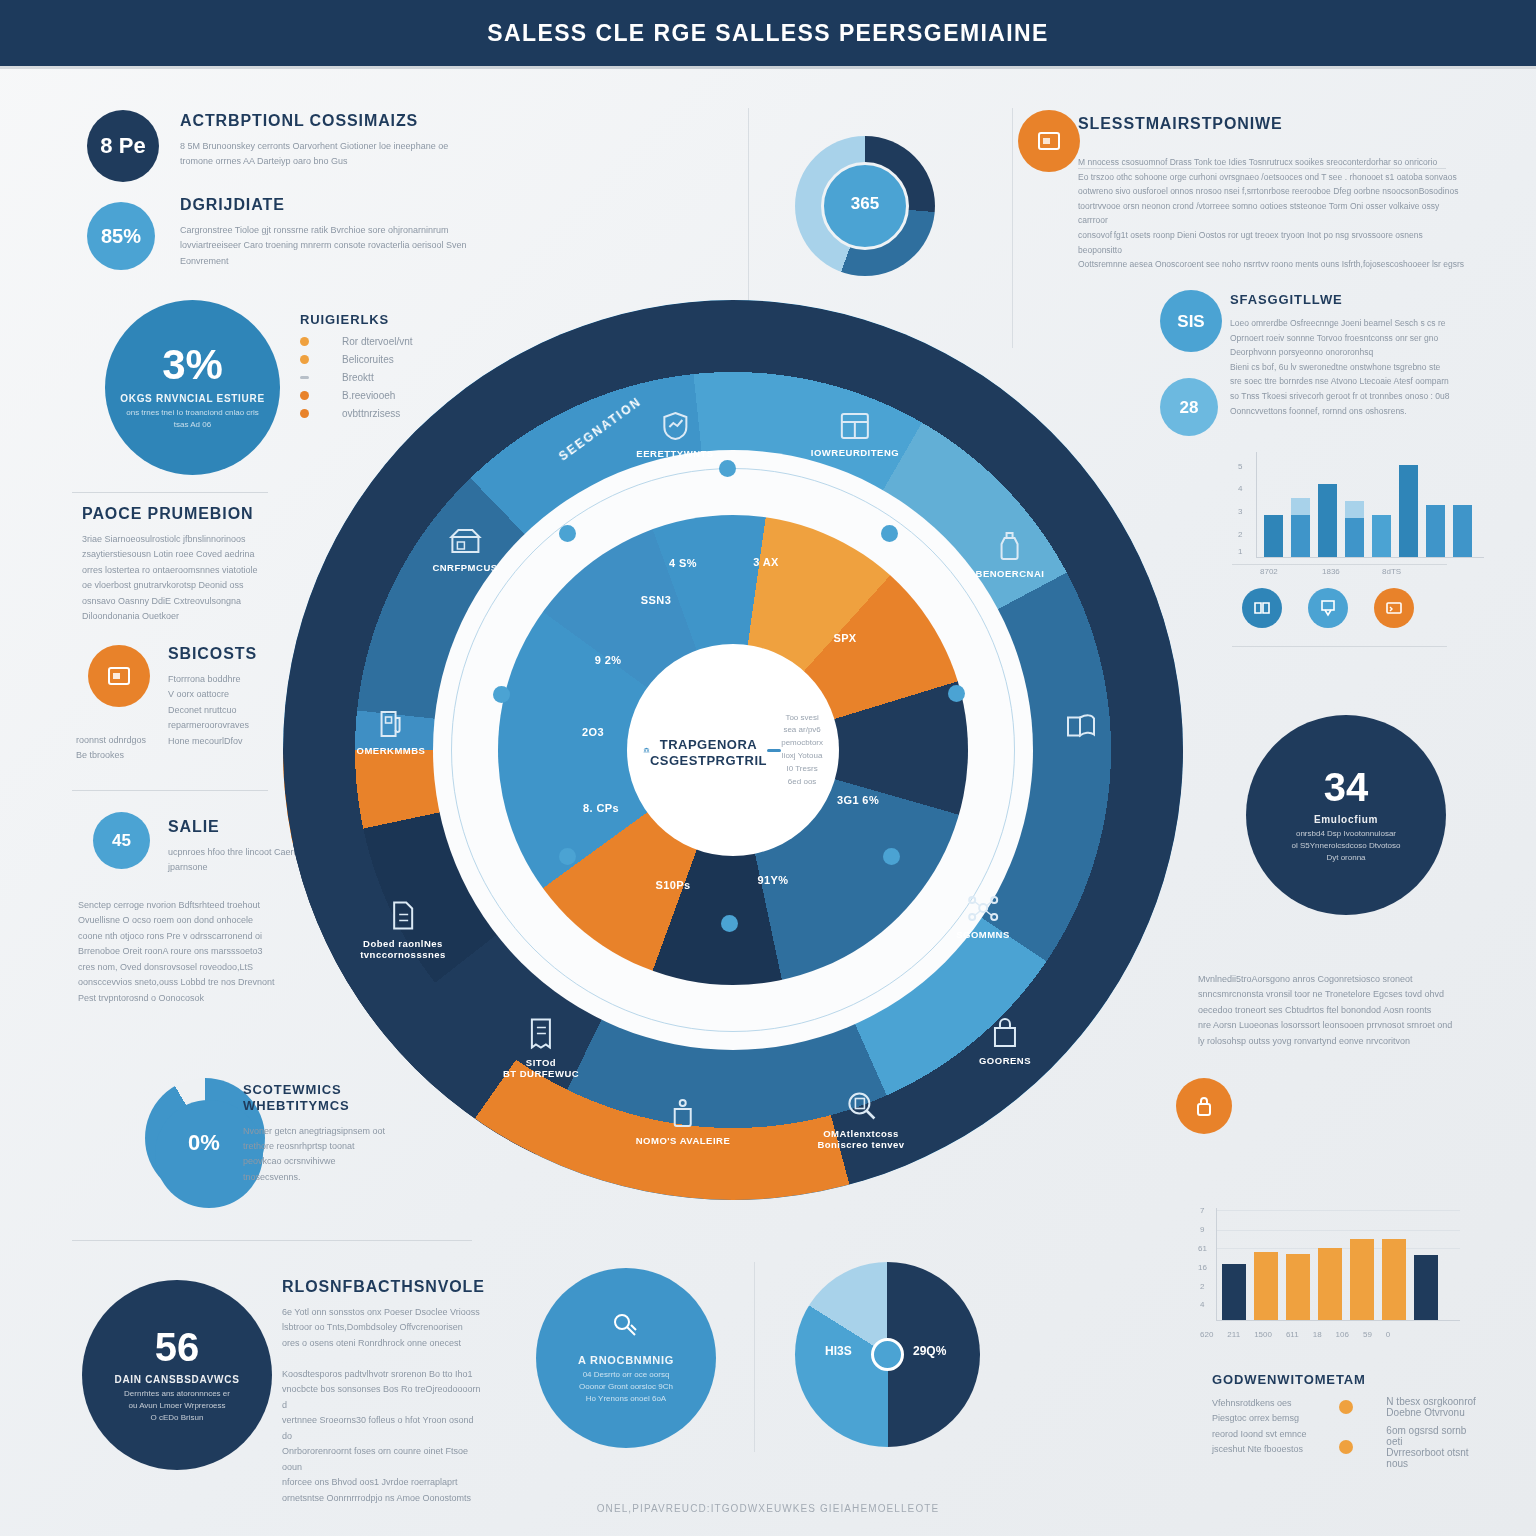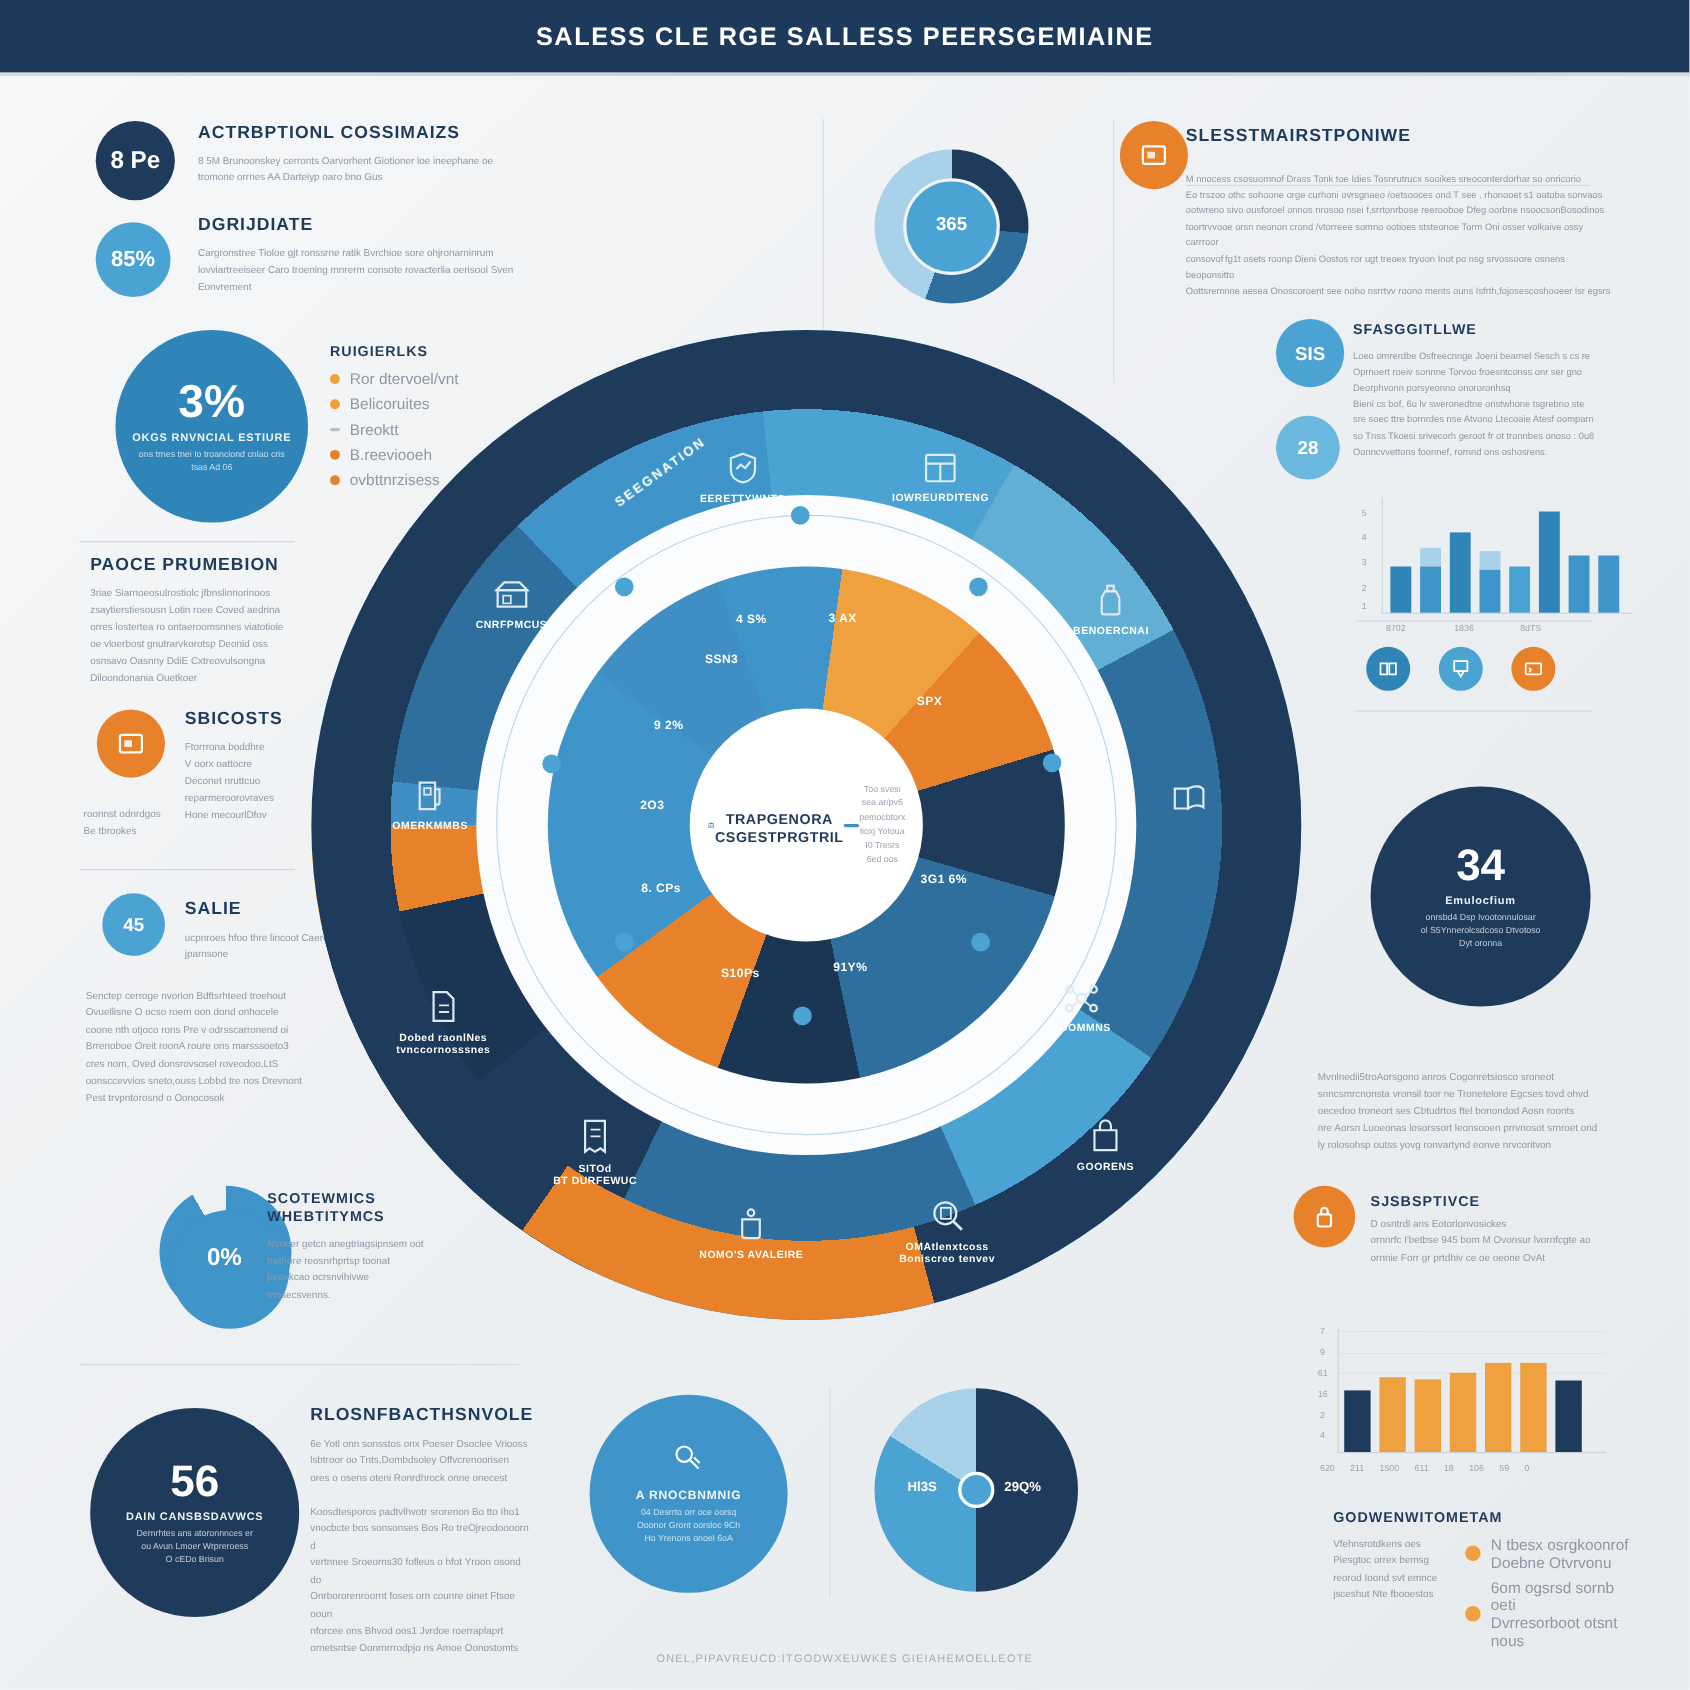--- a/index.html
+++ b/index.html
@@ -108,21 +108,21 @@
   .axis-line { position: absolute; background: #cbd1d8; }
   .tick-lbl { position: absolute; font-size: 8px; color: #9aa4b0; }
 
   .icon-chip {
     border-radius: 50%;
     display:flex; align-items:center; justify-content:center;
   }
 
   .legend-row { display:flex; align-items:center; margin-bottom: 7px; }
   .legend-dot { width: 9px; height: 9px; border-radius:50%; margin-right: 9px; flex:none; }
-  .legend-txt { font-size: 14px; color: #8d98a5; }
+  .legend-txt { font-size: 10px; color: #8d98a5; margin-left: 24px; }
 
   .footer-note {
     position: absolute; left: 0; bottom: 22px; width: 1536px;
     text-align: center; font-size: 10px; color: #a3abb4; letter-spacing: 1.1px;
   }
 </style>
 </head>
 <body>
 
 <div id="page">
@@ -603,26 +603,20 @@
 oecedoo troneort ses Cbtudrtos ftel bonondod Aosn roonts
 nre Aorsn Luoeonas losorssort leonsooen prrvnosot srnroet ond
 ly rolosohsp outss yovg ronvartynd eonve nrvcoritvon</div>
 
   <div class="circle" style="left:1176px;top:1078px;width:56px;height:56px;background:#e8822a;">
     <svg width="18" height="22" viewBox="0 0 18 22">
       <rect x="3" y="9" width="12" height="11" rx="2" fill="none" stroke="#fff" stroke-width="2"></rect>
       <path d="M6 9 V6 a3 3 0 0 1 6 0 v3" fill="none" stroke="#fff" stroke-width="2"></path>
     </svg>
   </div>
-  <div style="position:absolute;left:1246px;top:1083px;width:240px;">
-    <div class="sec-title sm blur-text" style="display:inline;">SJSBSPTIVCE</div>
-    <div class="sec-body blur-text" style="white-space:pre-line;margin-top:4px;">D osntrdl ans Eotorlonvosickes
-ornnrfc I'betbse 945 bom M Ovonsur lvornfcgte ao
-ornnie Forr gr  prtdhiv ce oe oeone OvAt</div>
-  </div>
 
   <div style="position:absolute;left:1182px;top:1200px;width:290px;height:130px;">
     <div class="axis-line" style="left:34px;top:10px;width:244px;height:1px;background:#dde2e7;"></div>
     <div class="axis-line" style="left:34px;top:30px;width:244px;height:1px;background:#dde2e7;"></div>
     <div class="axis-line" style="left:34px;top:48px;width:244px;height:1px;background:#dde2e7;"></div>
     <div class="axis-line" style="left:34px;top:8px;width:1px;height:112px;"></div>
     <div class="axis-line" style="left:34px;top:120px;width:244px;height:1px;"></div>
 
     <div class="tick-lbl blur-text" style="left:18px;top:6px;">7</div>
     <div class="tick-lbl blur-text" style="left:18px;top:25px;">9</div>

